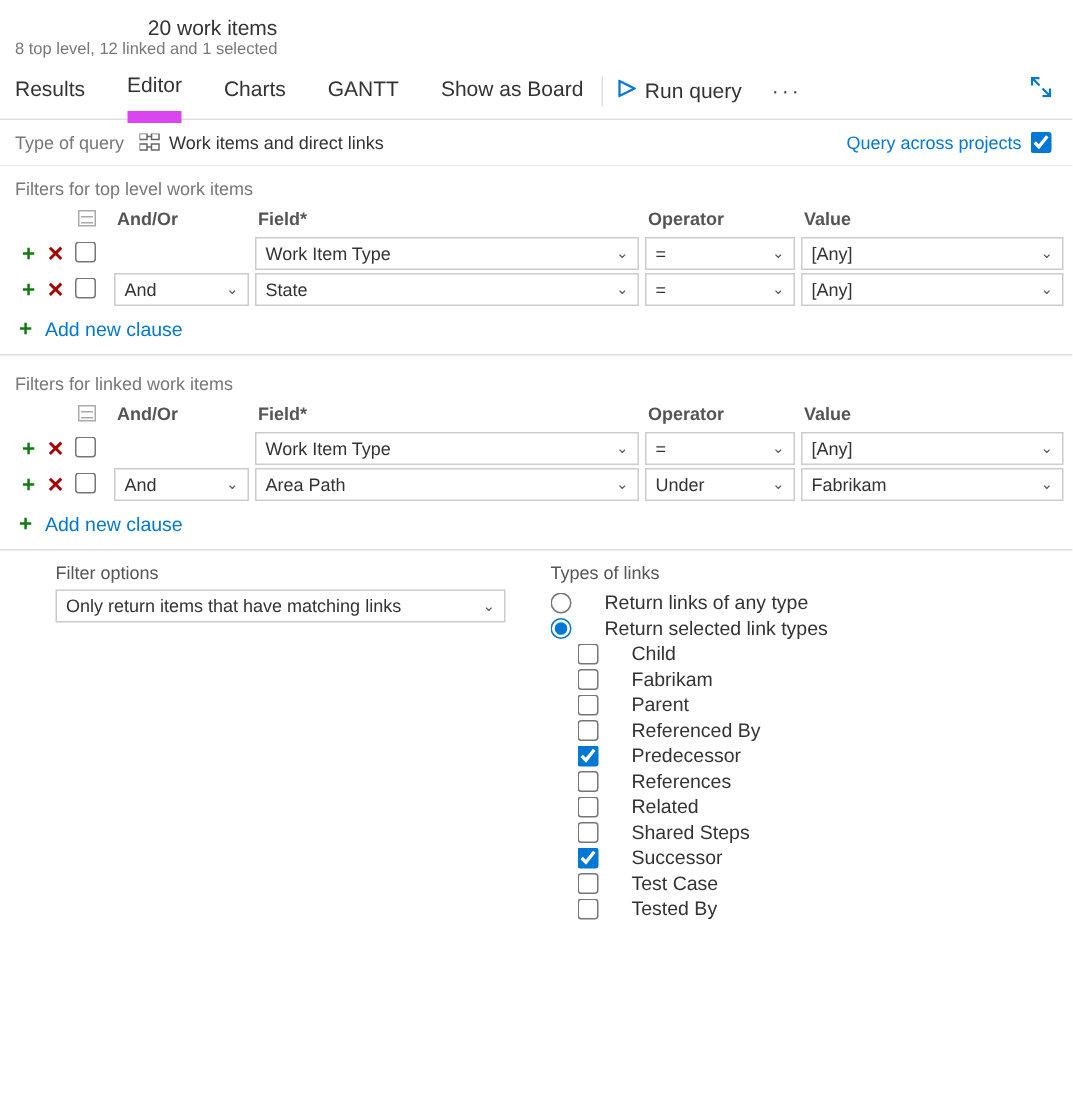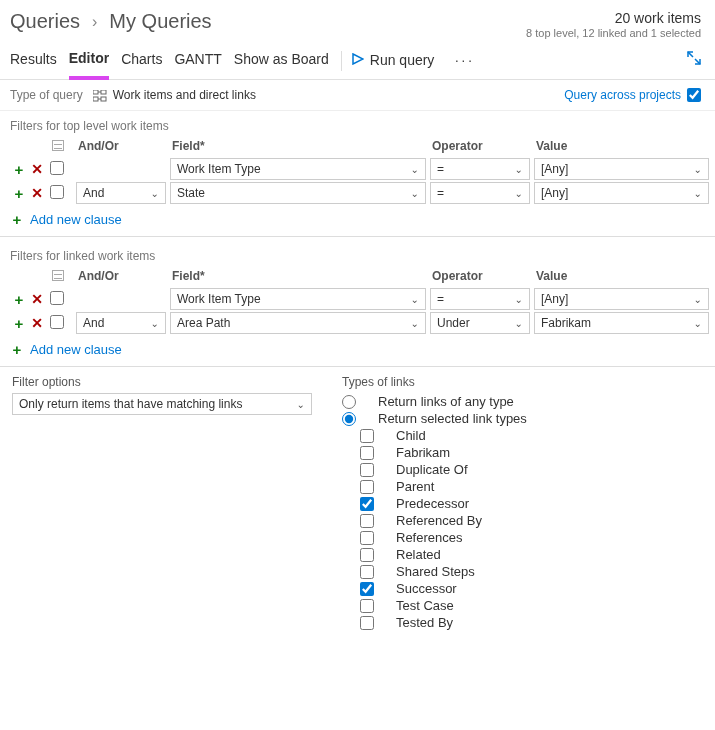--- a/index.html
+++ b/index.html
@@ -27,31 +27,31 @@
     .summary { text-align: right; font-size: 12px; color: #444; }
     .summary .count { font-size: 14px; color: #333; }
     .summary .sub { color: #777; font-size: 11px; line-height: 1.3; }
     .tabs-row {
       display: flex;
       align-items: center;
       padding: 10px 14px 0 10px;
       border-bottom: 1px solid #e0e0e0;
       height: 40px;
     }
-    .tabs { display: flex; gap: 12px; align-items: center; }
+    .tabs { display: flex; gap: 28px; align-items: center; }
     .tab {
       font-size: 14px;
       color: #333;
       padding-bottom: 10px;
       cursor: pointer;
       border-bottom: 2px solid transparent;
     }
     .tab.active {
-      font-weight: 700;
-      border-bottom: 4px solid #d946ef;
+      font-weight: 400;
+      border-bottom: 8px solid #d946ef;
     }
     .tab-divider {
       width: 1px;
       height: 20px;
       background: #ddd;
       margin: 0 6px 8px 12px;
     }
     .run-query {
       display: flex;
       align-items: center;
@@ -79,21 +79,21 @@
     .query-type-row {
       display: flex;
       align-items: center;
       padding: 8px 14px 8px 10px;
       border-bottom: 1px solid #eee;
       font-size: 12px;
     }
     .query-type-row .label { color: #777; margin-right: 10px; }
     .query-type-row .type-val {
       display: flex;
-      align-items: flex-end;
+      align-items: center;
       gap: 6px;
       color: #333;
     }
     .query-across {
       margin-left: auto;
       display: flex;
       align-items: center;
       gap: 6px;
       color: #0078d4;
     }
@@ -149,21 +149,21 @@
       gap: 6px;
       color: #0078d4;
       font-size: 13px;
       padding: 6px 10px 8px 10px;
       cursor: pointer;
     }
     .add-clause .plus-icon { color: #107c10; }
     .divider { border-top: 1px solid #ddd; margin: 0 0 4px 0; }
     .bottom-cols {
       display: flex;
-      padding: 4px 10px 10px 12px;
+      padding: 4px 10px 10px 37px;
       gap: 30px;
     }
     .filter-options { width: 300px; }
     .filter-options .label { font-size: 12px; color: #555; margin-bottom: 4px; }
     .types-links .label { font-size: 12px; color: #555; margin-bottom: 4px; }
     .radio-row, .check-row {
       display: flex;
       align-items: center;
       gap: 22px;
       font-size: 13px;
@@ -193,25 +193,20 @@
     .col-icon::after { top: 7px; }
     .hier-icon {
       display:inline-block; width:14px; height:12px; position:relative;
     }
     .hier-icon svg { display:block; }
   </style>
 </head>
 <body>
 
 <div class="header">
-  <div class="breadcrumb">
-    <span>Queries</span>
-    <span class="sep">›</span>
-    <span>My Queries</span>
-  </div>
   <div class="summary">
     <div class="count">20 work items</div>
     <div class="sub">8 top level, 12 linked and 1 selected</div>
   </div>
 </div>
 
 <div class="tabs-row">
   <div class="tabs" id="tab-bar">
       <div class="tab">Results</div>
       <div class="tab active">Editor</div>
@@ -445,36 +440,32 @@
         <label class="check-row">
           <input type="checkbox" style="">
           <span>Child</span>
         </label>
         <label class="check-row">
           <input type="checkbox" style="">
           <span>Fabrikam</span>
         </label>
         <label class="check-row">
           <input type="checkbox" style="">
-          <span>Duplicate Of</span>
-        </label>
-        <label class="check-row">
-          <input type="checkbox" style="">
           <span>Parent</span>
+        </label>
+        <label class="check-row">
+          <input type="checkbox" style="">
+          <span>Referenced By</span>
         </label>
         <label class="check-row">
           <input type="checkbox" checked="" style="">
           <span>Predecessor</span>
         </label>
         <label class="check-row">
           <input type="checkbox" style="">
-          <span>Referenced By</span>
-        </label>
-        <label class="check-row">
-          <input type="checkbox" style="">
           <span>References</span>
         </label>
         <label class="check-row">
           <input type="checkbox" style="">
           <span>Related</span>
         </label>
         <label class="check-row">
           <input type="checkbox" style="">
           <span>Shared Steps</span>
         </label>

